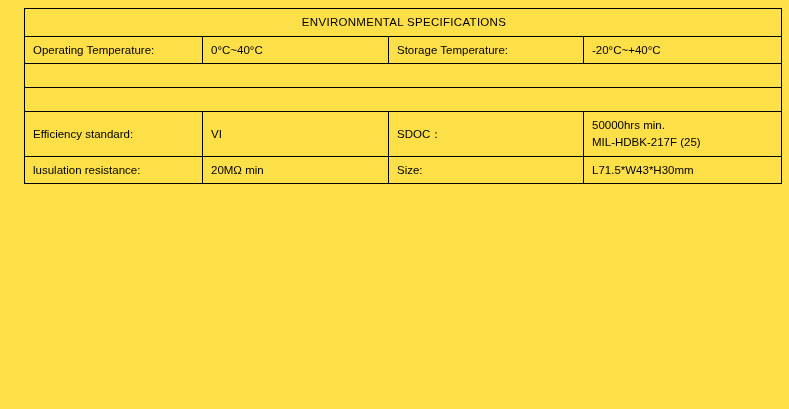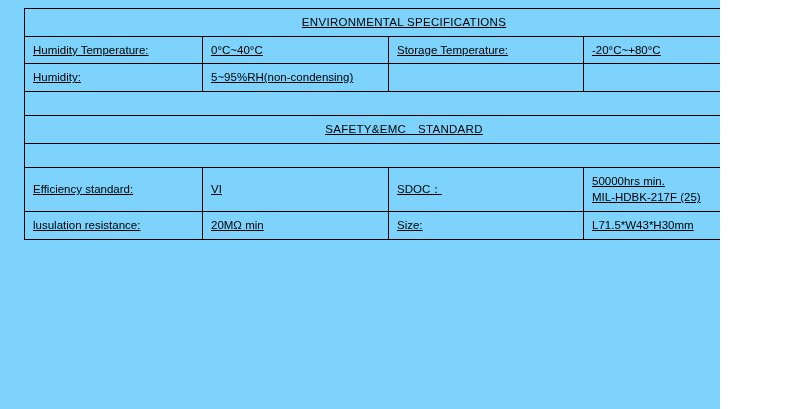--- a/index.html
+++ b/index.html
@@ -8,25 +8,24 @@
     background: #ffffff;
   }
   body {
     font-family: "Liberation Sans", sans-serif;
     font-size: 11.5px;
     color: #000000;
     -webkit-font-smoothing: antialiased;
   }
   #page {
     position: relative;
-    width: 720px;
+    width: 789px;
     height: 409px;
     overflow: hidden;
-    background: #7dd3fc;
-    text-decoration: underline;
+    background: #fde047;
   }
   table.spec {
     border-collapse: collapse;
     table-layout: fixed;
     width: 757px;
     margin-left: 24px;
   }
   table.spec td {
     border: 1px solid #000000;
     padding: 5px 6px 5px 8px;
@@ -66,54 +65,37 @@
       <col style="width:195px">
       <col style="width:198px">
     </colgroup>
     <tbody>
 
       <tr>
         <td class="section-title" colspan="4">ENVIRONMENTAL SPECIFICATIONS</td>
       </tr>
       <tr>
         <td>
-          <span class="cell-line">Humidity Temperature:</span>
+          <span class="cell-line">Operating Temperature:</span>
         </td>
         <td>
           <span class="cell-line">0°C~40°C</span>
         </td>
         <td>
           <span class="cell-line">Storage Temperature:</span>
         </td>
         <td>
-          <span class="cell-line">-20°C~+80°C</span>
-        </td>
-      </tr>
-      <tr>
-        <td>
-          <span class="cell-line">Humidity:</span>
-        </td>
-        <td>
-          <span class="cell-line">5~95%RH(non-condensing)</span>
-        </td>
-        <td>
-          <span class="cell-line"></span>
-        </td>
-        <td>
-          <span class="cell-line"></span>
+          <span class="cell-line">-20°C~+40°C</span>
         </td>
       </tr>
 
       <tr>
         <td class="spacer" colspan="4"></td>
       </tr>
 
-      <tr>
-        <td class="section-title" colspan="4">SAFETY&amp;EMC STANDARD</td>
-      </tr>
 
       <tr>
         <td class="spacer" colspan="4"></td>
       </tr>
 
       <tr>
         <td>
           <span class="cell-line">Efficiency standard:</span>
         </td>
         <td>

